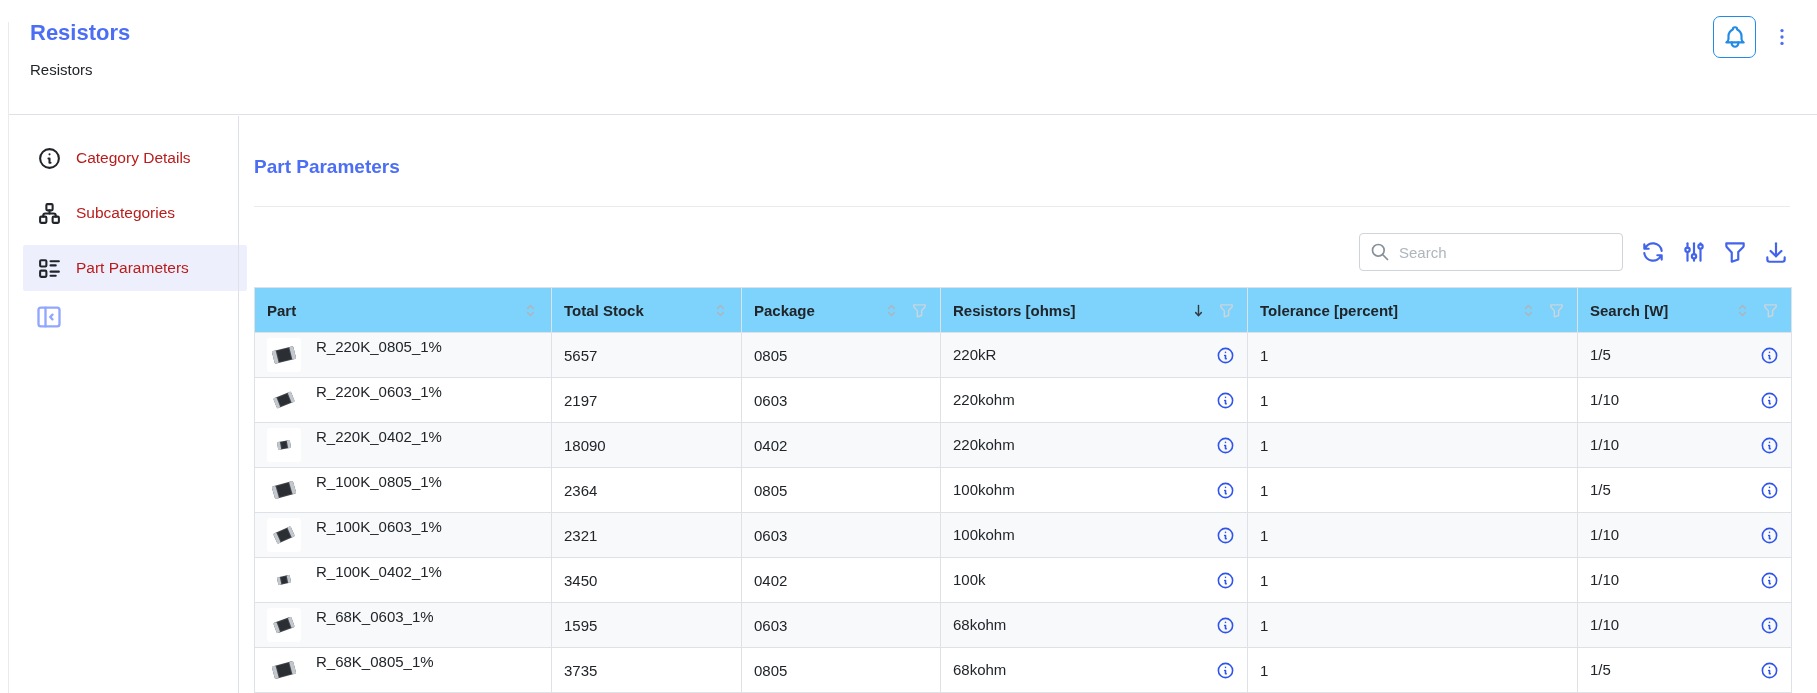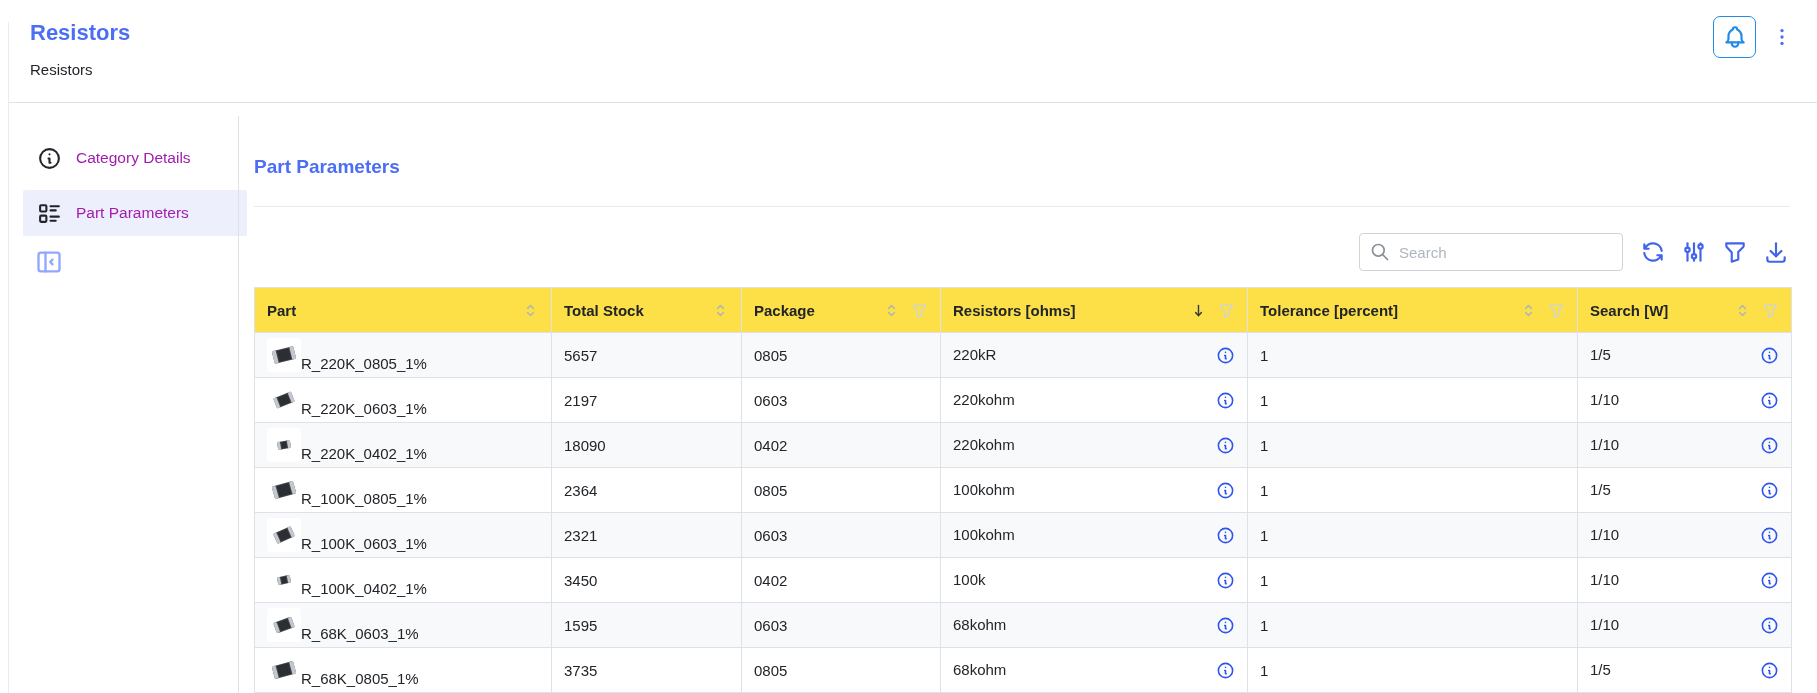--- a/index.html
+++ b/index.html
@@ -8,21 +8,21 @@
     font-family: "Liberation Sans", sans-serif;
     color: #212529;
     width: 1817px; height: 693px;
     overflow: hidden;
   }
   .app { position: relative; width: 1817px; height: 693px; background: #fff; overflow: hidden; }
   .left-edge { position: absolute; left: 8px; top: 22px; bottom: 0; width: 1px; background: #e9ecef; }
 
   
   .app-header {
-    position: absolute; top: 0; left: 9px; right: 0; height: 103px;
+    position: absolute; top: 0; left: 9px; right: 0; height: 115px;
     border-bottom: 1px solid #dee2e6;
     display: flex; justify-content: space-between; align-items: flex-start;
     padding: 0 24px 0 21px;
   }
   .page-title { margin-top: 20px; font-size: 22px; font-weight: 700; color: var(--accent, #4c6ef5); }
   .breadcrumb { margin-top: 15px; font-size: 15px; color: #212529; cursor: pointer; }
   .header-actions { display: flex; gap: 15px; margin-top: 16px; align-items: flex-start; }
   .bell-btn {
     width: 43px; height: 42px; background: #fff;
     border: 1px solid var(--bell, #228be6); border-radius: 7px;
@@ -37,21 +37,21 @@
 
   
   .content { position: absolute; top: 104px; left: 9px; right: 0; bottom: 0; }
   .vdivider { position: absolute; left: 229px; top: 12px; bottom: 0; width: 1px; background: #dee2e6; }
 
   
   .sidebar { position: absolute; left: 14px; top: 31px; width: 224px; }
   .side-item {
     display: flex; align-items: center; gap: 14px;
     height: 46px; padding-left: 14px; margin-bottom: 9px;
-    font-size: 15.5px; color: #a21caf; cursor: pointer; border-radius: 2px;
+    font-size: 15.5px; color: #b91c1c; cursor: pointer; border-radius: 2px;
   }
   .side-item.selected { background: var(--selected-bg, #edf0fc); }
   .side-item .icon { width: 25px; height: 25px; flex: 0 0 25px; color: #212529; }
   .collapse-btn {
     margin: 3px 0 0 12px; width: 28px; height: 28px;
     background: none; border: none; color: #91a7ff; cursor: pointer;
   }
   .collapse-btn .icon { width: 26px; height: 26px; }
 
   
@@ -69,31 +69,31 @@
     font-family: "Liberation Sans", sans-serif; color: #0c4a6e; }
   .searchbox input::placeholder { color: #adb5bd; }
   .toolbar-actions { display: flex; gap: 13px; align-items: center; }
   .tool-btn { width: 28px; height: 28px; border: none; background: none;
     color: var(--toolbar-icon, #4263eb); cursor: pointer; padding: 1px; }
   .tool-btn .icon { width: 100%; height: 100%; }
 
   
   table.params { margin-top: 16px; width: 100%; border-collapse: collapse; table-layout: fixed; font-size: 15px; }
   .params th, .params td { border: 1px solid #dee2e6; padding: 0 12px; height: 45px; text-align: left; vertical-align: middle; }
-  .params th { font-weight: 700; background: #fde047; cursor: pointer; }
+  .params th { font-weight: 700; background: #7dd3fc; cursor: pointer; }
   .params tbody tr:nth-child(odd) { background: var(--stripe, #f8f9fa); }
   .params tbody tr { cursor: pointer; }
   .th-inner { display: flex; align-items: center; }
   .th-icons { display: flex; align-items: center; gap: 11px; margin-left: auto; padding-left: 8px; }
   .th-icons .icon { width: 17px; height: 17px; }
   .icon.sort-none { color: #adb5bd; }
   .icon.sort-desc { color: #343a40; }
   .icon.funnel { color: #ced4da; }
 
-  .part-cell { display: flex; align-items: flex-end; }
+  .part-cell { display: flex; align-items: flex-start; gap: 15px; }
   .thumb { width: 34px; height: 34px; border-radius: 3px; background: #fff; display: grid; place-items: center; flex: 0 0 34px; }
   .val-cell { display: flex; align-items: flex-start; justify-content: space-between; }
   .info-btn { width: 19px; height: 19px; border: none; background: none; padding: 0;
     color: var(--info-icon, #2f54eb); cursor: pointer; flex: 0 0 19px; }
   .info-btn .icon { width: 100%; height: 100%; }
 
   .icon svg { width: 100%; height: 100%; display: block; }
 </style>
 </head>
 <body>
@@ -136,20 +136,32 @@
     <span class="icon">
               <svg viewBox="0 0 24 24" fill="none" stroke="currentColor" stroke-width="2" stroke-linecap="round" stroke-linejoin="round">
                 <circle cx="12" cy="12" r="9"></circle>
                 <path d="M12 8l.01 0"></path>
                 <path d="M11 12h1v4h1"></path>
               </svg>
             </span>
     <span class="side-label">Category Details</span>
   </div>
 
+  <div class="side-item">
+    <span class="icon">
+              <svg viewBox="0 0 24 24" fill="none" stroke="currentColor" stroke-width="2" stroke-linecap="round" stroke-linejoin="round">
+                <rect x="3" y="15" width="6" height="6" rx="1"></rect>
+                <rect x="15" y="15" width="6" height="6" rx="1"></rect>
+                <rect x="9" y="3" width="6" height="6" rx="1"></rect>
+                <path d="M6 15v-1a2 2 0 0 1 2 -2h8a2 2 0 0 1 2 2v1"></path>
+                <path d="M12 9v3"></path>
+              </svg>
+            </span>
+    <span class="side-label">Subcategories</span>
+  </div>
 
 
 
   <div class="side-item selected">
     <span class="icon">
               <svg viewBox="0 0 24 24" fill="none" stroke="currentColor" stroke-width="2" stroke-linecap="round" stroke-linejoin="round">
                 <path d="M13 5h8"></path>
                 <path d="M13 9h5"></path>
                 <path d="M13 15h8"></path>
                 <path d="M13 19h5"></path>

